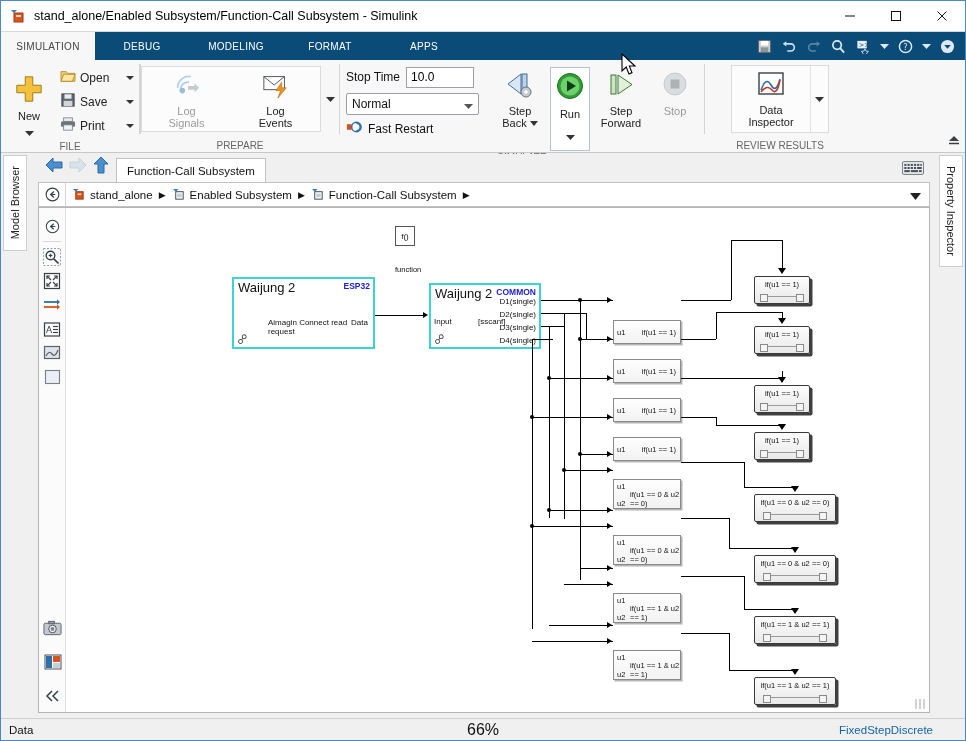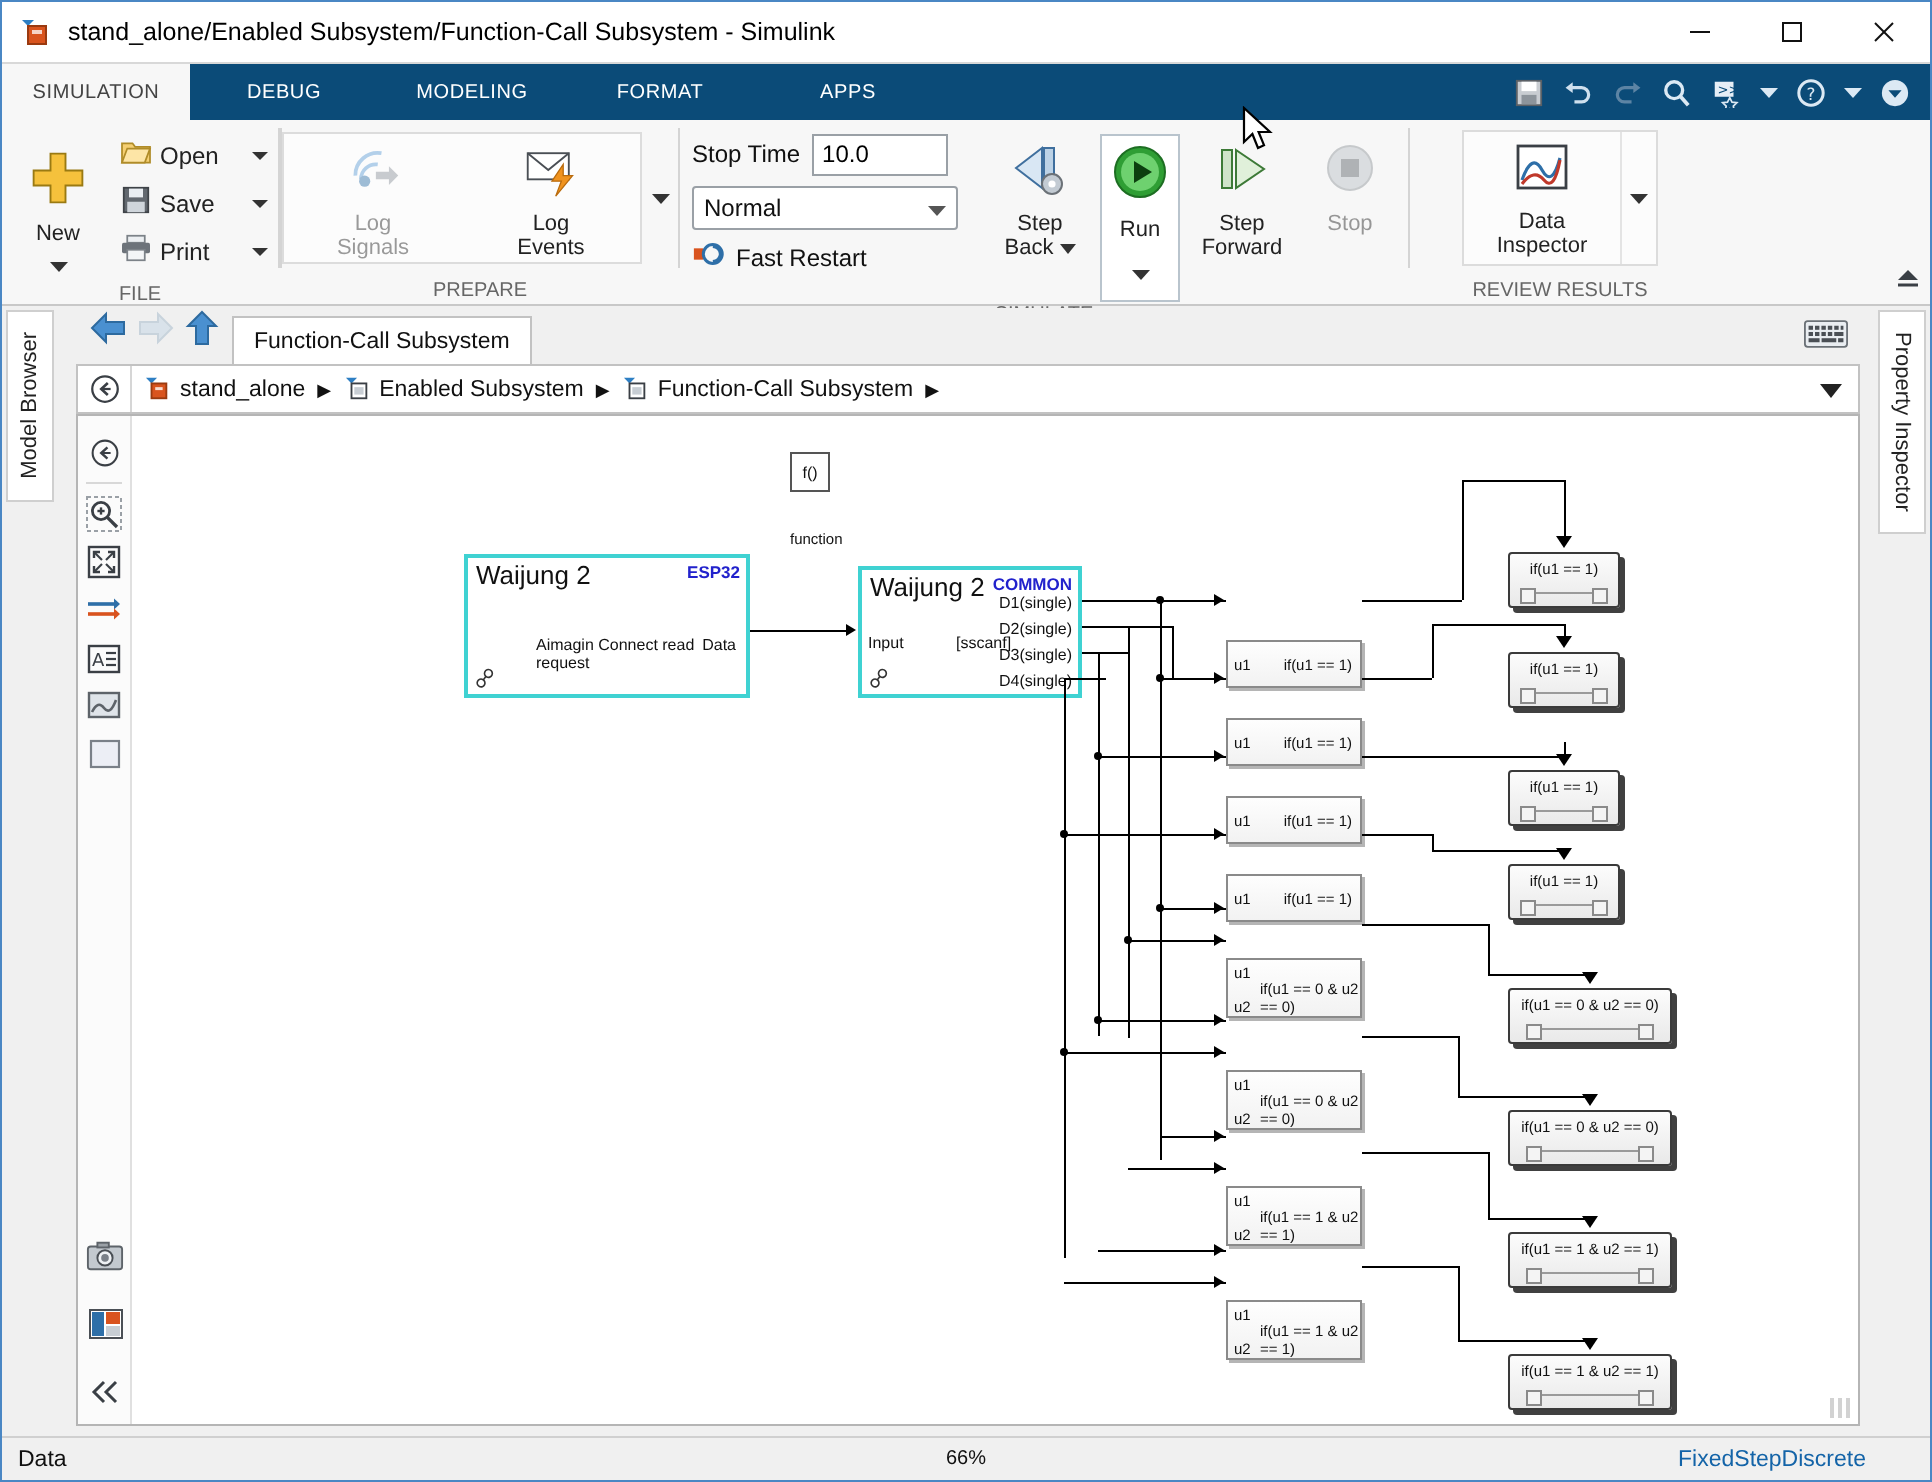--- a/index.html
+++ b/index.html
@@ -210,21 +210,21 @@
   .grip { position: absolute; right: 2px; bottom: 2px; width: 12px; height: 12px; }
   .grip i { position: absolute; width: 2px; height: 10px; background: #d2d2d2; top: 1px; }
 
   
   .statusbar {
     position: absolute; left: 0; bottom: 0; width: 964px; height: 22px;
     background: #f0f0f0; border-top: 1px solid #d0d0d0;
     display: flex; align-items: center;
   }
   .st-ready { font-size: 11.5px; color: #111; padding-left: 8px; }
-  .st-zoom { position: absolute; left: 0; right: 0; text-align: center; font-size: 10px; color: #111; }
+  .st-zoom { position: absolute; left: 0; right: 0; text-align: center; font-size: 16px; color: #111; }
   .st-solver { margin-left: auto; font-size: 11.5px; color: #1464a8; padding-right: 32px; }
 
   .cursor-arrow { position: absolute; left: 620px; top: 52px; z-index: 50; pointer-events: none; }
 </style>
 </head>
 <body>
 
 <div id="app">
 
   <div class="titlebar">

